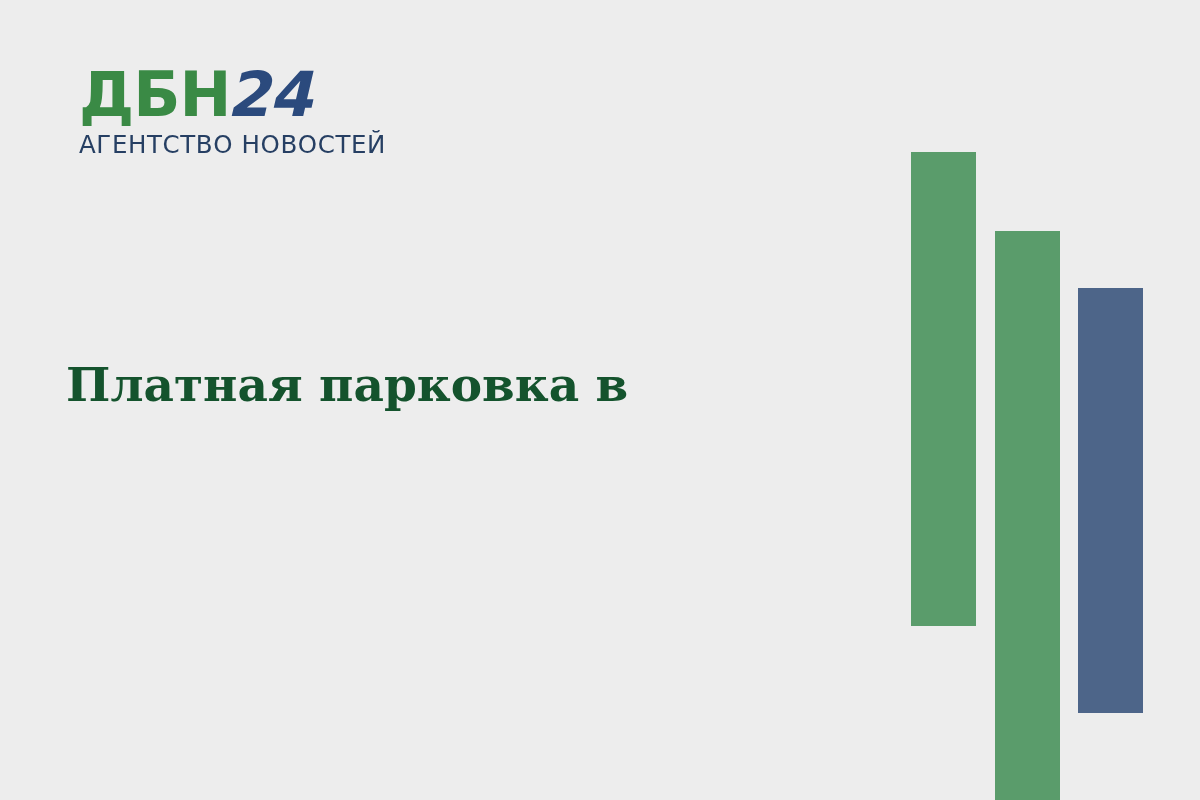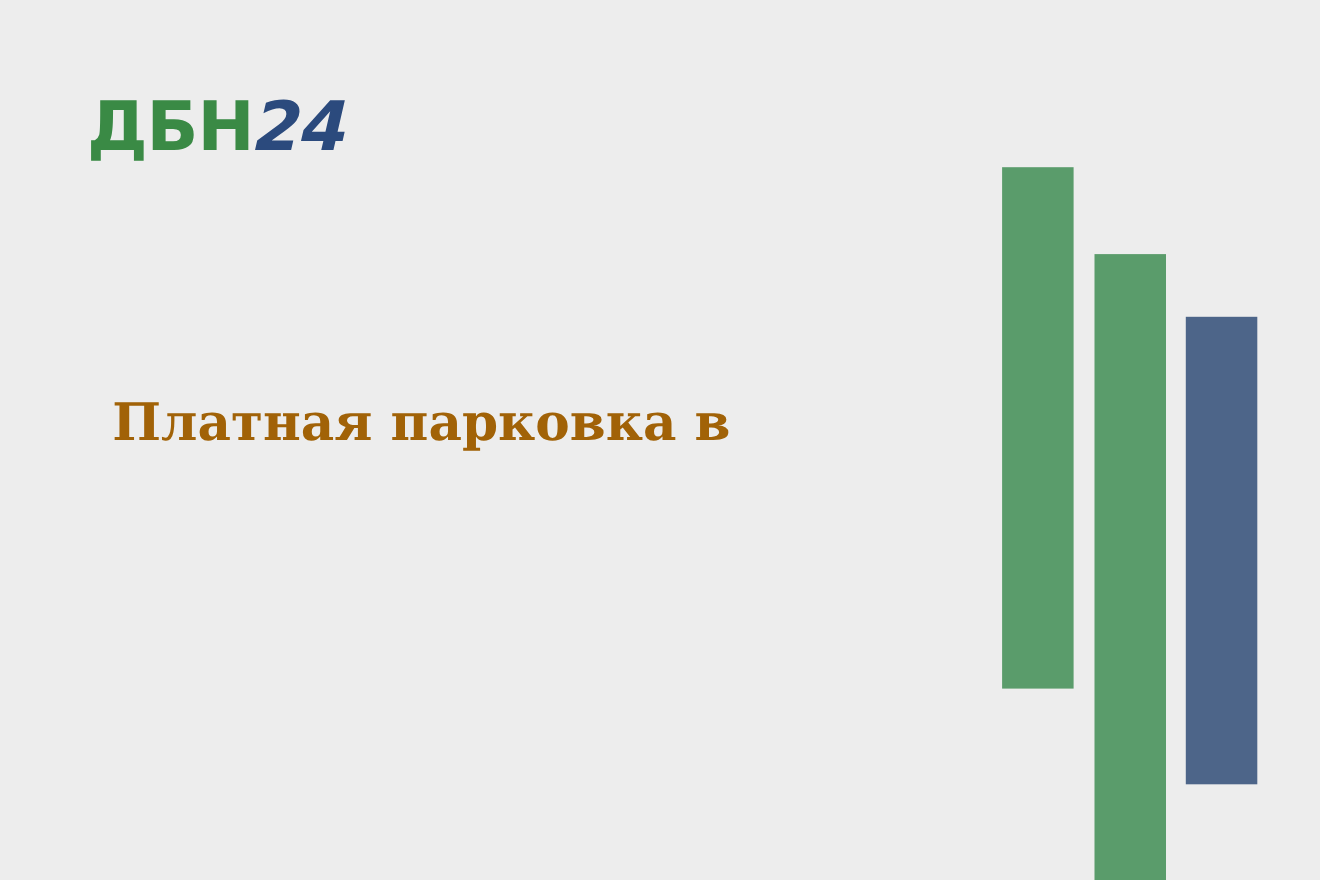--- a/index.html
+++ b/index.html
@@ -49,21 +49,20 @@
     font-weight: 700;
     font-size: 62px;
     line-height: 62px;
     letter-spacing: -1px;
     white-space: nowrap;
     display: flex;
     align-items: flex-end;
   }
   .logo-abn {
     color: #3a8a45;
-    margin-top: 20px;
   }
   .logo-24 {
     color: #2b4a7d;
     font-style: italic;
     transform: skewX(-2deg);
     margin-left: 2px;
   }
   .logo-tagline {
     font-family: "DejaVu Sans", "Liberation Sans", sans-serif;
     font-weight: 400;
@@ -101,19 +100,20 @@
     <div class="bar bar-1" style="background: rgb(90, 156, 107); left: 911px; top: 152px; width: 65px; height: 474px;"></div>
     <div class="bar bar-2" style="background: rgb(90, 156, 107); left: 995px; top: 231px; width: 65px; height: 569px;"></div>
     <div class="bar bar-3" style="background: rgb(77, 101, 137); left: 1078px; top: 288px; width: 65px; height: 425px;"></div>
   </div>
 
   <div class="logo">
     <div class="logo-wordmark">
       <span class="logo-abn" style="color: rgb(58, 138, 69);">ДБН</span>
         <span class="logo-24" style="color: rgb(43, 74, 125);">24</span>
     </div>
+    <div class="logo-tagline" style="color: rgb(38, 63, 99);">АГЕНТСТВО НОВОСТЕЙ</div>
   </div>
 
-  <div class="headline" style="color: #a16207; margin-left: 36px;">
+  <div class="headline" style="color: #14532d;">
     <div class="headline-line">Платная парковка в</div>
   </div>
 
 </div>
 
 </body></html>

